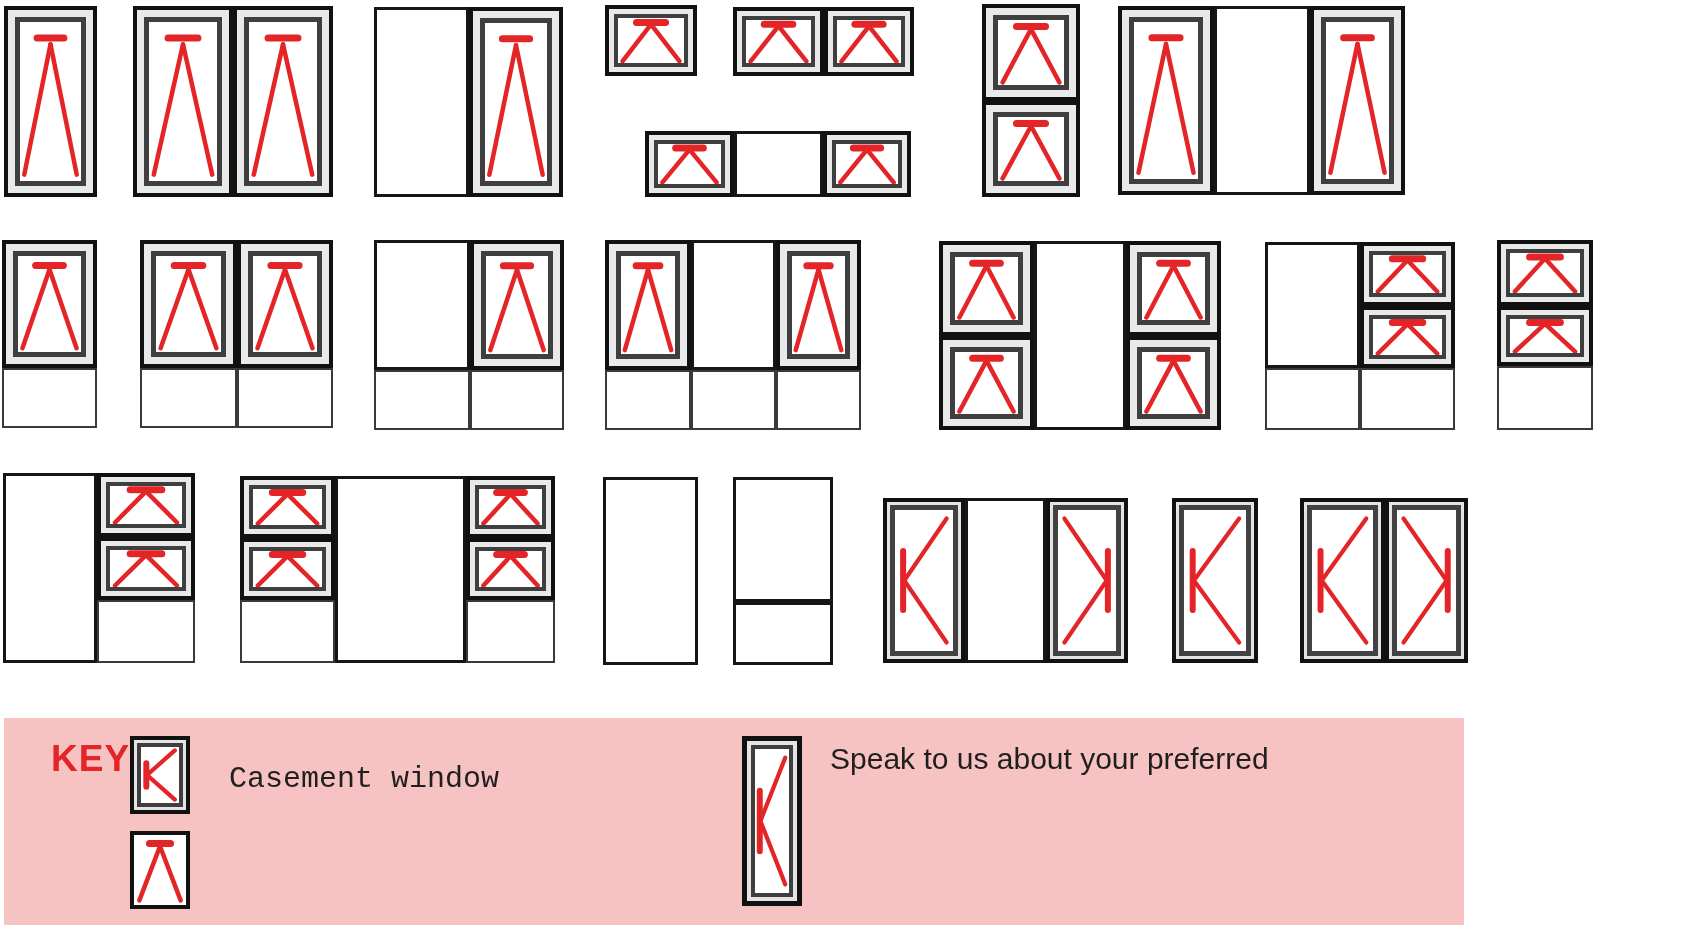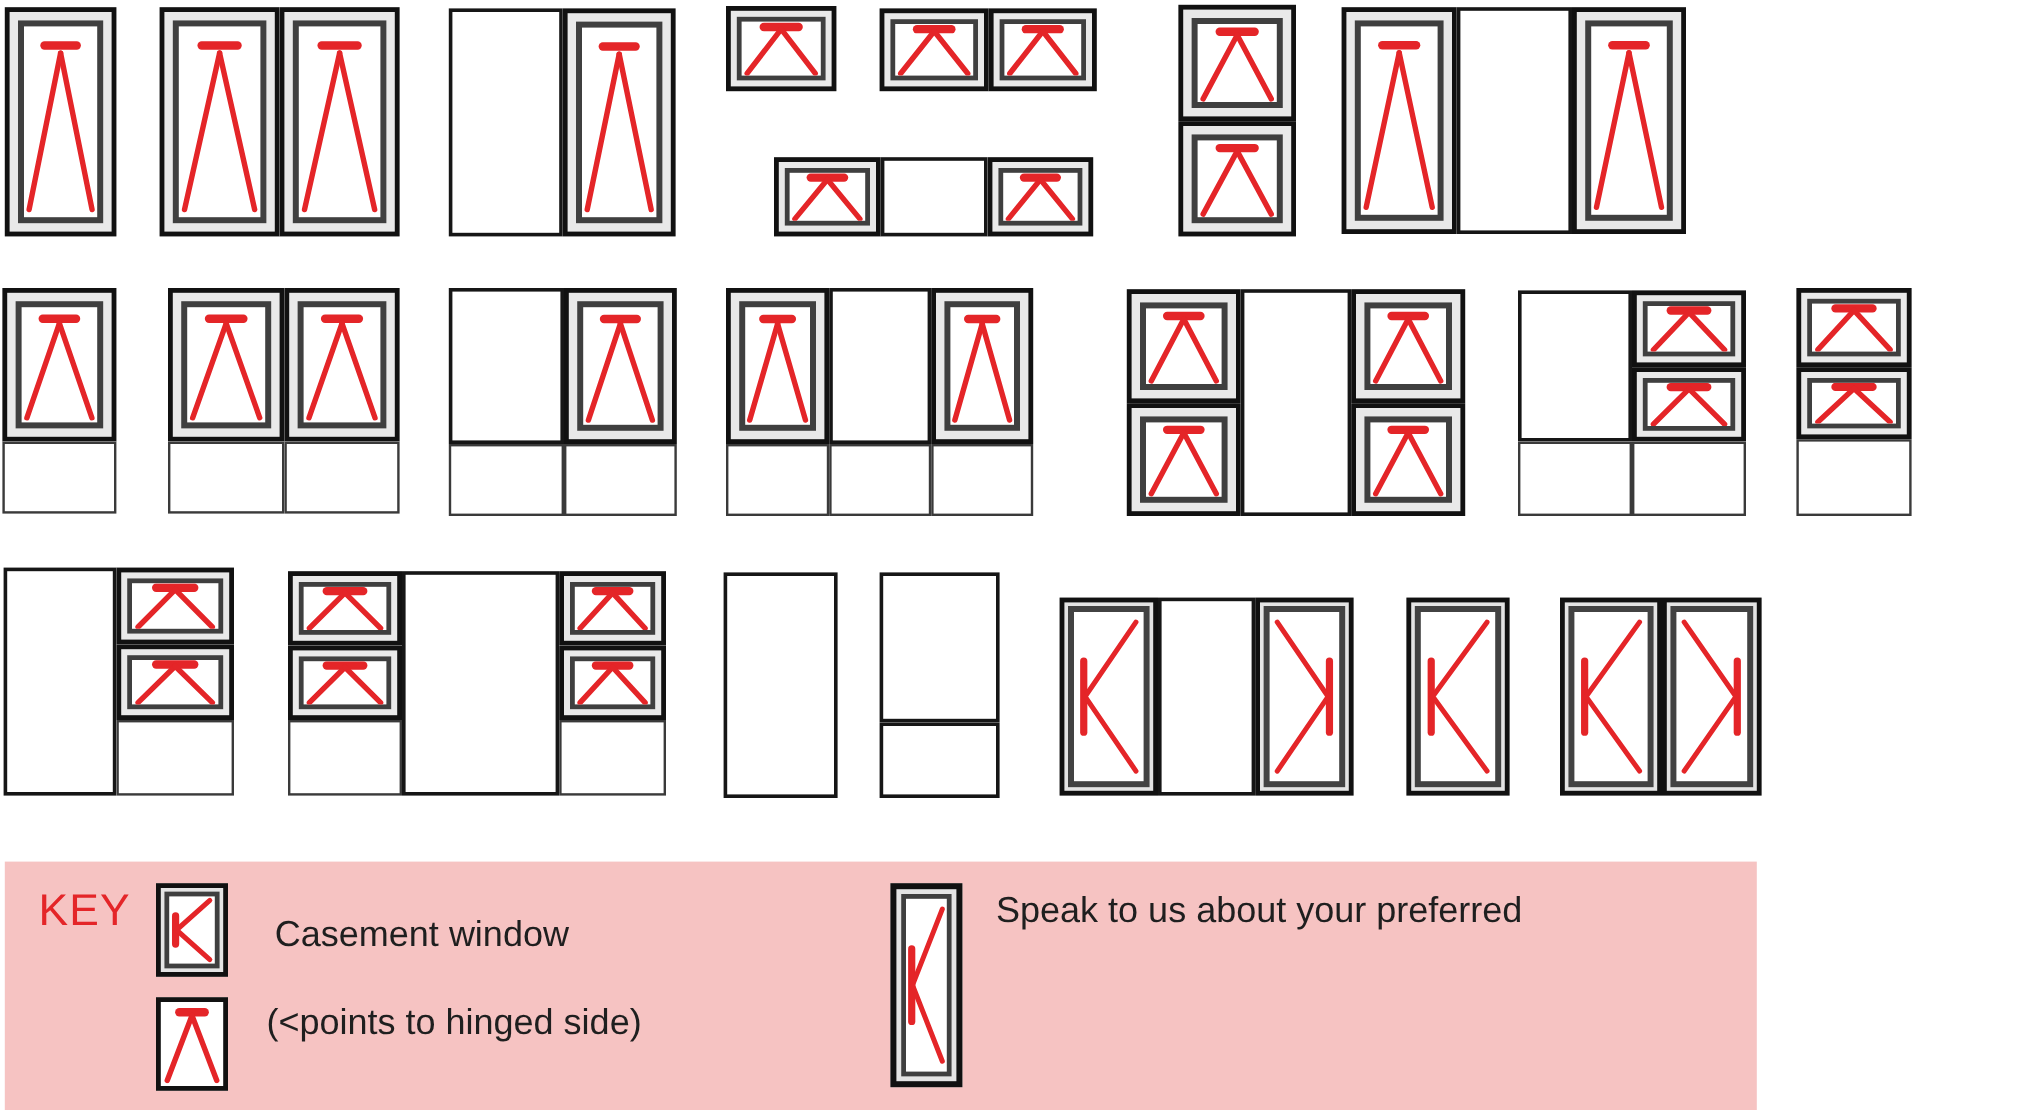--- a/index.html
+++ b/index.html
@@ -17,29 +17,29 @@
   .fix{border:3px solid #161616;}
   .pan{border:2px solid #3a3a3a;}
   .casl,.casr{border:4px solid var(--black);background:#e4e4e4;padding:3px;}
   .casl .pane,.casr .pane{border:5px solid #424242;}
 
   .glyph{width:100%;height:100%;display:block;}
   .glyph path{stroke:var(--red);fill:none;stroke-linecap:round;}
 
   
   .key-panel{position:absolute;left:4px;top:718px;width:1460px;height:207px;background:var(--pink);}
-  .key-title{position:absolute;left:28px;top:20px;font-size:37px;font-weight:400;color:var(--red);letter-spacing:1px;text-align:center;}
+  .key-title{position:absolute;left:47px;top:20px;font-size:37px;font-weight:700;color:var(--red);letter-spacing:1px;text-align:center;}
   .key-icon{position:absolute;box-sizing:border-box;}
   .key-cas{left:126px;top:18px;width:60px;height:78px;border:4px solid var(--black);background:#e4e4e4;padding:3px;}
   .key-cas .pane{border:4px solid var(--frame-dark);}
   .key-awn{left:126px;top:113px;width:60px;height:78px;border:4px solid var(--black);background:#fff;padding:2px;}
   .key-open{left:738px;top:18px;width:60px;height:170px;border:5px solid var(--black);background:#e4e4e4;padding:4px;}
   .key-open .pane{border:4px solid var(--frame-dark);}
   .key-label{position:absolute;font-size:30px;color:var(--ink);line-height:38px;white-space:nowrap;}
-  .lbl-cas{left:225px;top:42px;}
+  .lbl-cas{left:225px;top:42px;font-family:Liberation Mono, monospace;}
   .lbl-awn{left:218px;top:116px;}
   .lbl-open{left:826px;top:22px;}
 </style>
 </head>
 <body>
 
 <div id="canvas">
 
   <div class="key-panel">
     <div class="key-title">KEY</div>
@@ -55,21 +55,20 @@
     <div class="key-label lbl-cas">Casement window</div>
 
     <div class="key-icon key-awn">
         <svg viewBox="0 0 100 100" preserveAspectRatio="none" class="glyph">
           <path d="M28 10 L72 10" stroke-width="7" vector-effect="non-scaling-stroke"></path>
           <path d="M50 14 L7 96" stroke-width="4.5" vector-effect="non-scaling-stroke"></path>
           <path d="M50 14 L93 96" stroke-width="4.5" vector-effect="non-scaling-stroke"></path>
         </svg>
       </div>
     <div class="key-label lbl-awn">
-      <div>(&lt;points to hinged side)</div>
     </div>
 
     <div class="key-icon key-open">
       <div class="pane">
           <svg viewBox="0 0 100 100" preserveAspectRatio="none" class="glyph">
             <path d="M14 29 L14 71" stroke-width="6" vector-effect="non-scaling-stroke"></path>
             <path d="M89 6 L16 50 L89 94" stroke-width="4.2" vector-effect="non-scaling-stroke"></path>
           </svg>
         </div>
     </div>

